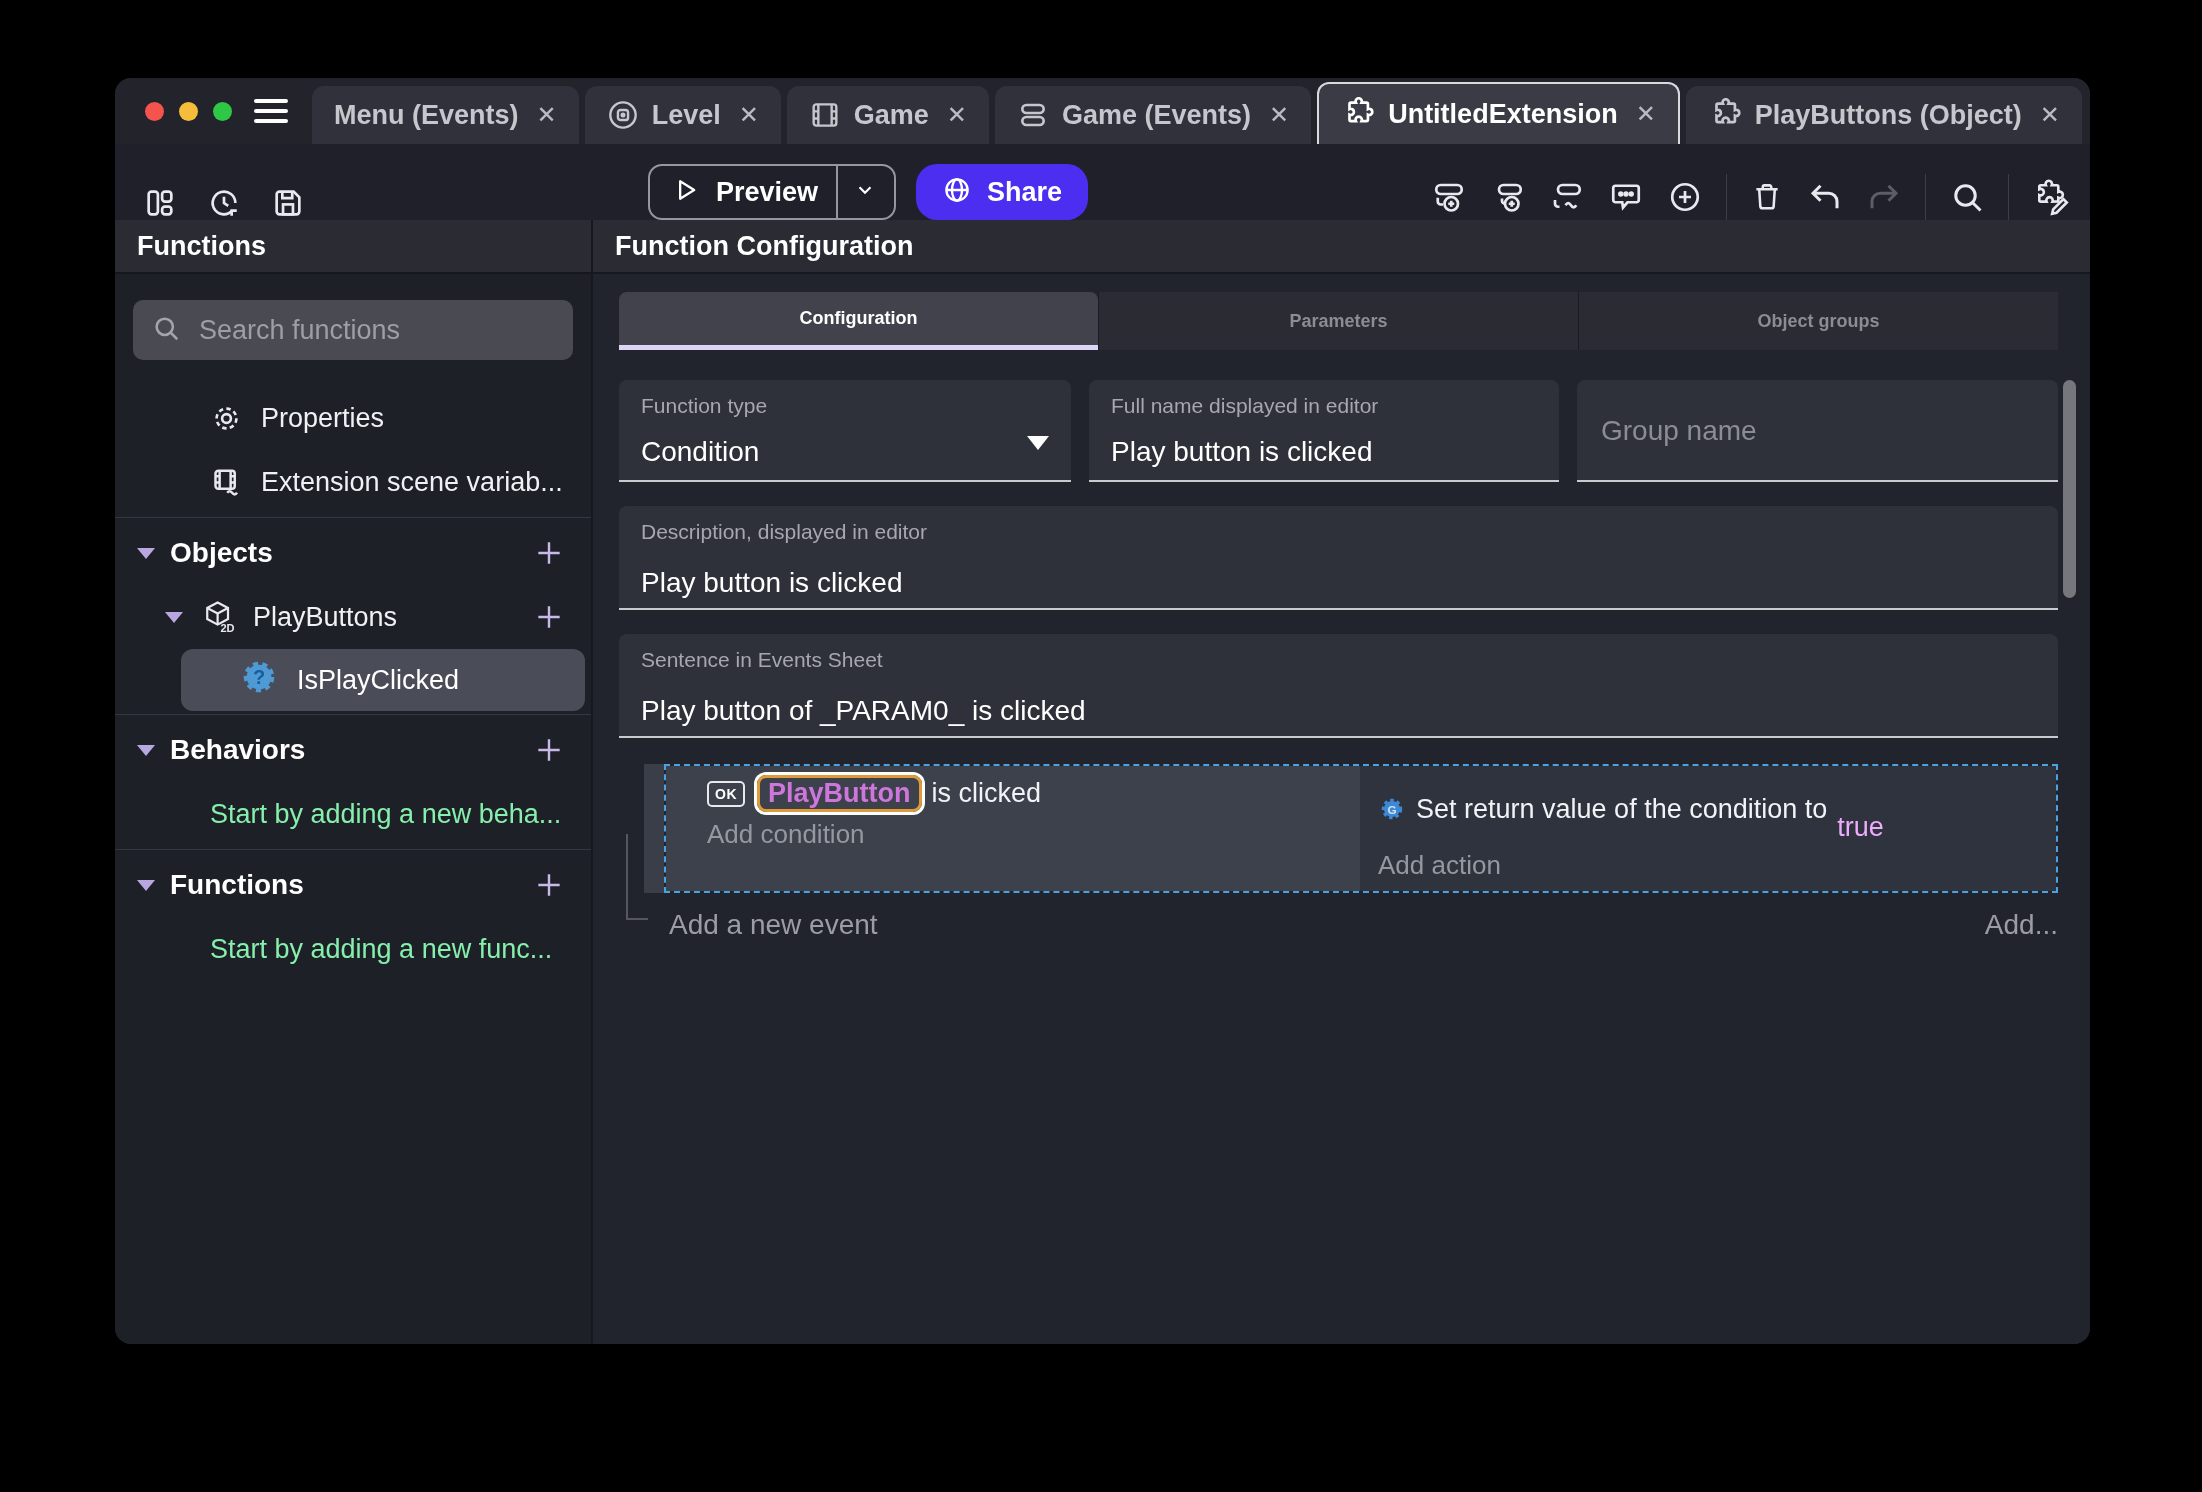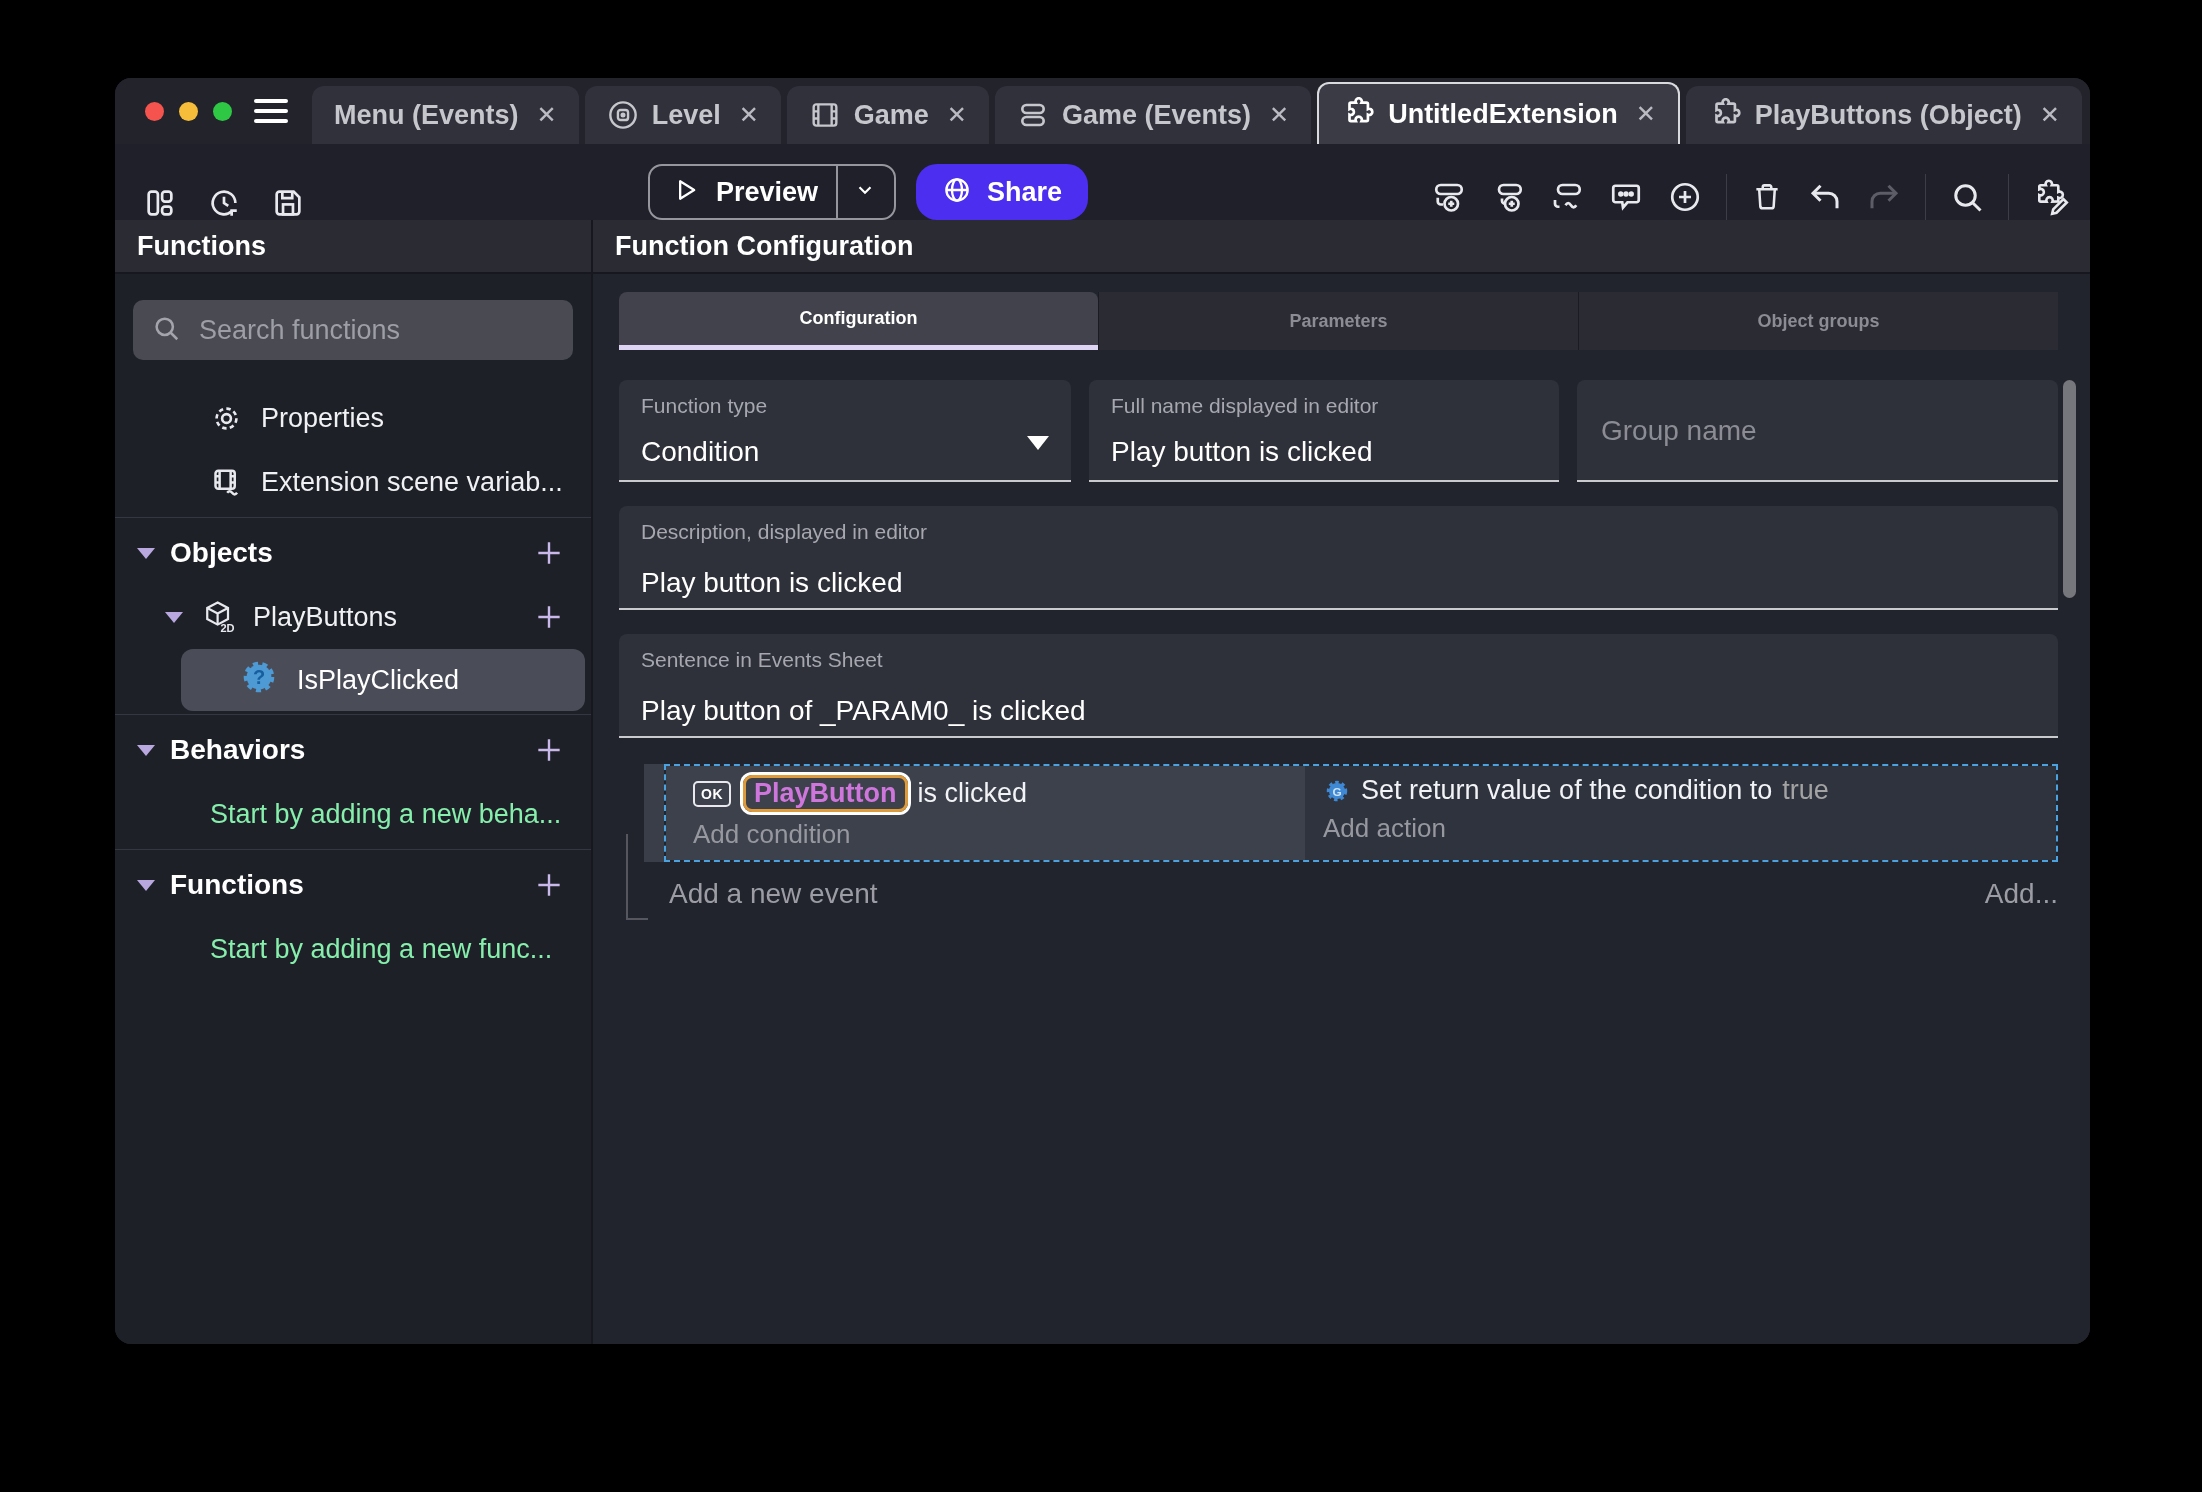--- a/index.html
+++ b/index.html
@@ -86,29 +86,29 @@
   .f3 input::placeholder{color:#8b8c94;}
   .drop-arrow{position:absolute;right:22px;top:56px;width:0;height:0;border-left:11px solid transparent;
               border-right:11px solid transparent;border-top:14px solid #ffffff;}
   .field-wide{margin-top:24px;height:104px;width:100%;gap:23px;justify-content:flex-start;}
 
   
   .events{margin-top:26px;position:relative;}
   .event-wrap{display:flex;margin-left:25px;width:1414px;}
   .event-handle{width:20px;background:#3a3e48;flex:0 0 auto;}
   .event-box{flex:1;display:flex;border:2px dashed #4aa3e0;}
-  .cond-cell{width:639px;background:#3c414c;padding:9px 0 10px 27px;}
+  .cond-cell{width:694px;background:#3c414c;padding:9px 0 10px 41px;}
   .act-cell{flex:1;background:#2e333d;padding:9px 0 10px 18px;}
   .ev-line{display:flex;align-items:center;font-size:27px;color:#f2f3f6;white-space:nowrap;}
   .ok-badge{display:inline-flex;align-items:center;justify-content:center;border:2px solid #e9e9ed;border-radius:5px;
             color:#fff;font-size:14px;font-weight:700;letter-spacing:0.5px;padding:3px 6px;margin-right:12px;}
   .param-box{display:inline-block;border:3px solid #de9b3c;border-radius:9px;box-shadow:0 0 0 3px #ffffff;
              padding:0 8px;margin-right:10px;color:#cf76dd;font-weight:700;}
   .add-sub{font-size:26px;color:#97989f;margin-top:7px;}
-  .true-val{color:#a3a3a3;margin-left:10px;}
+  .true-val{color:#f0abfc;margin-left:10px;margin-top:37px;}
   .act-icon{display:flex;margin-right:10px;}
   .bracket{position:absolute;left:7px;top:70px;width:22px;height:86px;border-left:2px solid #55565e;
            border-bottom:2px solid #55565e;}
   .add-event-row{display:flex;align-items:center;margin-top:16px;padding-left:50px;}
   .add-event-label{font-size:28px;color:#9b9ca4;}
   .add-more{margin-left:auto;margin-right:0px;font-size:28px;color:#9b9ca4;}
   .scroll-thumb{position:absolute;right:16px;top:160px;width:13px;height:218px;background:#76777c;border-radius:7px;}
 </style>
 </head>
 <body>

